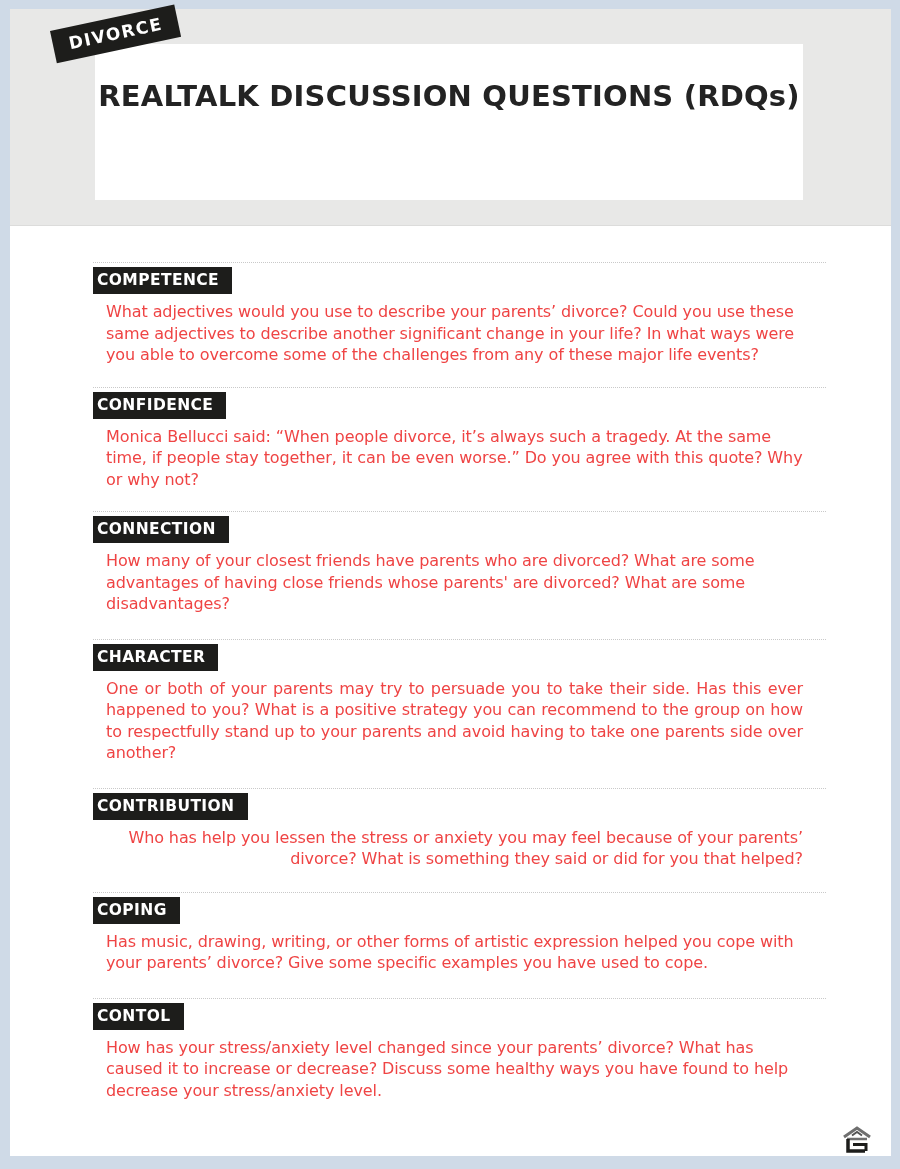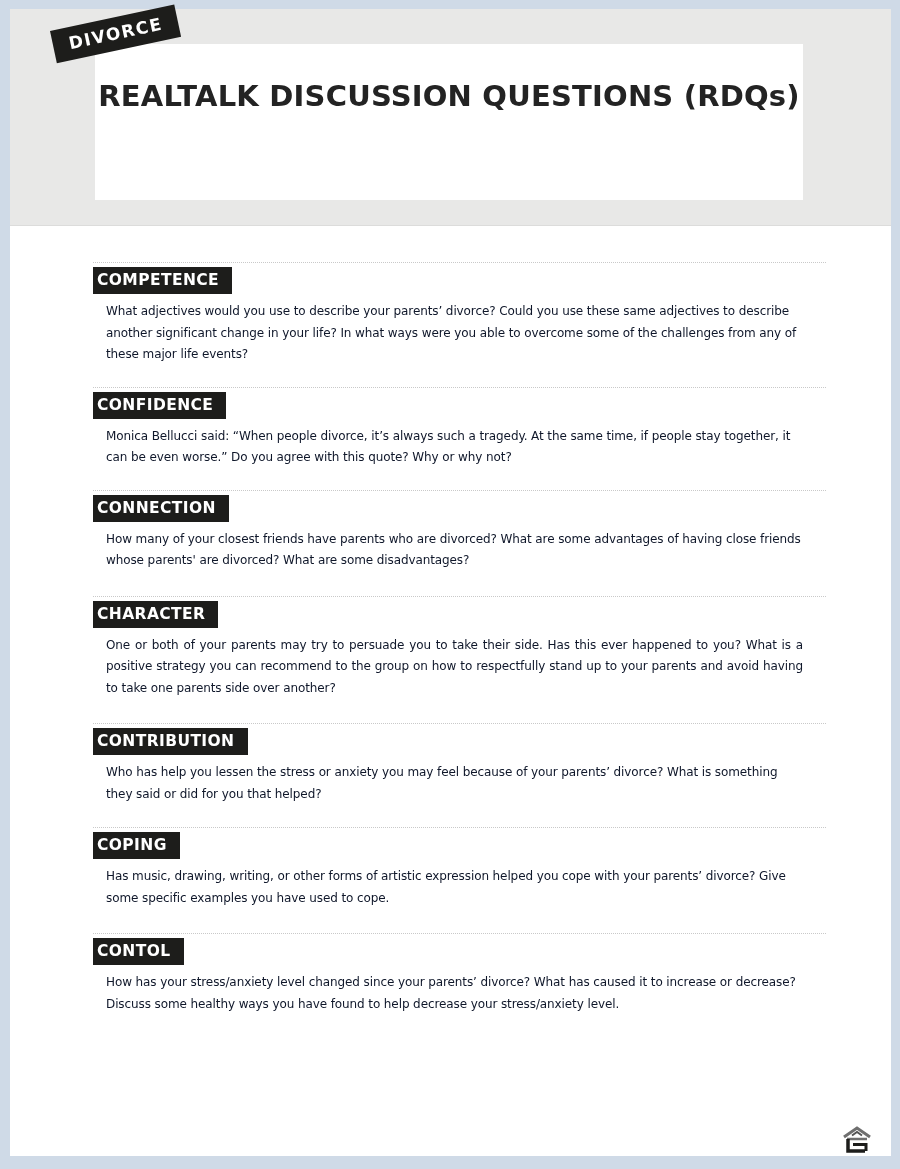--- a/index.html
+++ b/index.html
@@ -86,33 +86,33 @@
     background: #1d1d1b;
     color: #ffffff;
     font-size: 15.5px;
     font-weight: bold;
     letter-spacing: 0.4px;
     padding: 4px 13px 5px 4px;
   }
   .section-text {
     margin: 7px 0 0 13px;
     width: 697px;
-    font-size: 12px;
+    font-size: 16px;
     line-height: 21.5px;
-    color: #0f172a;
+    color: #ef4444;
     letter-spacing: -0.1px;
   }
   .section-text.justified { text-align: justify; }
 
   .sec-competence   { margin-top: 0;    }
   .sec-competence   .section-text { margin-bottom: 21px; }
   .sec-confidence   .section-text { margin-bottom: 21px; }
   .sec-connection   .section-text { margin-bottom: 24px; }
   .sec-character    .section-text { margin-bottom: 24px; }
-  .sec-contribution .section-text { margin-bottom: 22px; }
+  .sec-contribution .section-text { margin-bottom: 22px; text-align: right; }
   .sec-coping       .section-text { margin-bottom: 24px; }
   .sec-contol       .section-text { margin-bottom: 0;  }
 
   
   .footer-logo {
     position: absolute;
     right: 18px; bottom: 2px;
     width: 32px; height: 28px;
   }
 </style>

